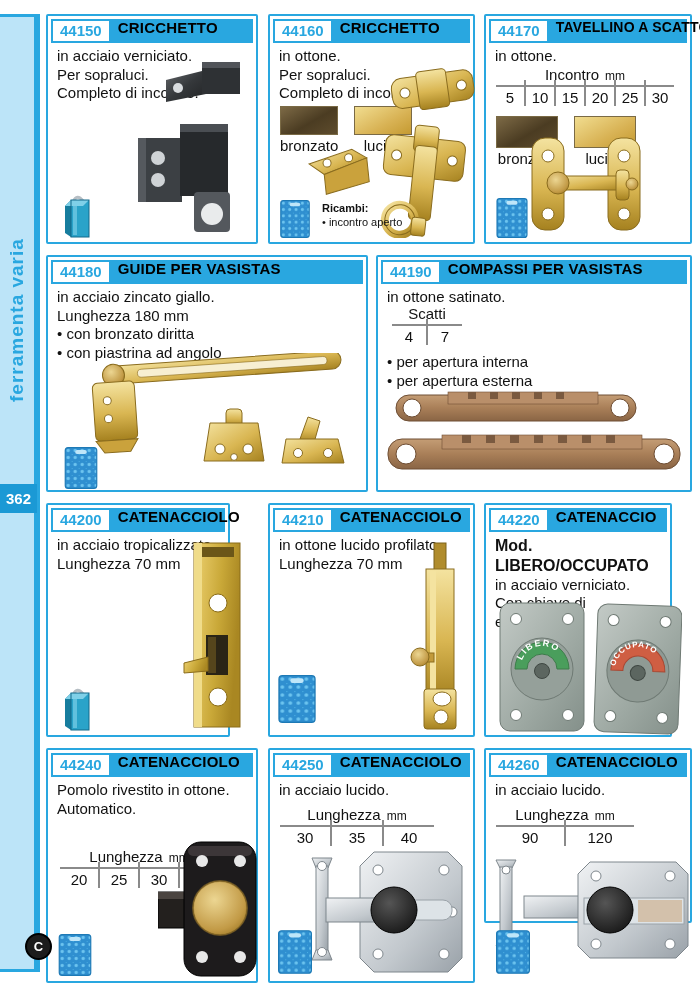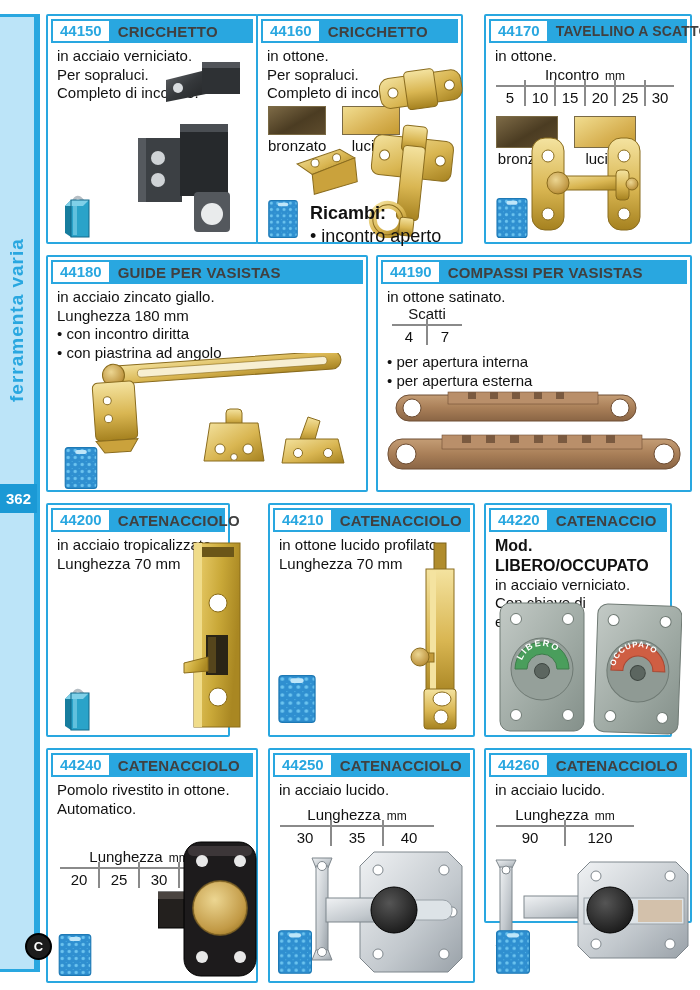--- a/index.html
+++ b/index.html
@@ -27,42 +27,42 @@
   .c-logo{
     position:absolute;left:25px;top:933px;width:23px;height:23px;border-radius:50%;
     background:#1c1c1c;border:2px solid #000;color:#fff;font-weight:bold;font-size:13px;
     display:flex;align-items:center;justify-content:center;z-index:3;
   }
   
   .cell{
     position:absolute;border:2px solid #29a7e0;border-radius:2px;
     background:#fff;box-sizing:border-box;
   }
-  .cell-header{display:flex;align-items:center;background:#29a7e0;height:24px;margin:3px;}
+  .cell-header{display:flex;align-items:flex-start;background:#29a7e0;height:24px;margin:3px;}
   .code-box{background:#fff;color:#29a7e0;font-weight:bold;font-size:15px;
     padding:0 7px;margin:2px 0 2px 2px;height:20px;line-height:20px;}
-  .cell-title{color:#404040;font-weight:bold;font-size:15px;margin-left:9px;white-space:nowrap;letter-spacing:.2px;}
+  .cell-title{color:#000000;font-weight:bold;font-size:15px;margin-left:9px;white-space:nowrap;letter-spacing:.2px;}
   .desc{position:absolute;left:9px;top:31px;right:4px;font-size:15px;line-height:1.24;}
   .desc .bold{font-weight:bold;font-size:16px;}
   
   .spec{position:absolute;font-size:15px;}
   .spec .head{display:flex;justify-content:center;align-items:baseline;gap:6px;padding-bottom:2px;}
   .spec .unit{font-size:12px;}
   .spec .vals{display:flex;border-top:2px solid #8a8a8a;}
   .spec .vals span{text-align:center;padding-top:2px;border-right:2px solid #8a8a8a;position:relative;}
   .spec .vals span::before{content:'';position:absolute;top:-7px;right:-2px;width:2px;height:5px;background:#8a8a8a;}
   .spec .vals span:last-child{border-right:none;}
   .spec .vals span:last-child::before{display:none;}
   
   .swatch-row{position:absolute;display:flex;gap:16px;}
   .swatch{text-align:center;font-size:15px;}
   .chip{width:56px;height:27px;margin:0 auto 2px;border:1px solid #7a6a45;}
   .chip.bronze{background:linear-gradient(150deg,#7d6a46 0%,#4b3c22 55%,#5e4c2d 100%);}
   .chip.gold{background:linear-gradient(150deg,#f1dd90 0%,#d8b254 60%,#c59a31 100%);}
-  .ricambi{position:absolute;font-size:18px;line-height:1.25;}
+  .ricambi{position:absolute;font-size:11px;line-height:1.25;}
   .ricambi b{font-weight:bold;}
   .pkg{position:absolute;}
   .photo{position:absolute;}
 </style>
 </head>
 <body>
 
 <svg width="0" height="0" style="position:absolute" aria-hidden="true">
   <defs>
     <linearGradient id="gBrass" x1="0" y1="0" x2="1" y2="1">
@@ -160,21 +160,21 @@
       <rect x="44" y="8" width="48" height="8" fill="#4a4e53"></rect>
       <rect x="58" y="76" width="36" height="40" rx="4" fill="#54585d"></rect>
       <circle cx="76" cy="98" r="11" fill="#e9ebec"></circle>
     </g>
   </svg>
   <svg class="pkg" style="left:12px;top:176px" width="36" height="46">
       <use href="#sym-bag"></use>
     </svg>
 </div>
 
-<div class="cell" style="left:256px;top:14px;width:207px;height:230px">
+<div class="cell" style="left:268px;top:14px;width:207px;height:230px">
   <div class="cell-header">
     <span class="code-box">44160</span>
     <span class="cell-title">CRICCHETTO</span>
   </div>
   <div class="desc">
     <div>in ottone.</div>
     <div>Per sopraluci.</div>
     <div>Completo di incontro chiuso.</div>
   </div>
   <div class="swatch-row" style="left:10px;top:90px">
@@ -270,21 +270,21 @@
 </div>
 
 <div class="cell" style="left:46px;top:255px;width:322px;height:237px">
   <div class="cell-header">
     <span class="code-box">44180</span>
     <span class="cell-title">GUIDE PER VASISTAS</span>
   </div>
   <div class="desc">
     <div>in acciaio zincato giallo.</div>
     <div>Lunghezza 180 mm</div>
-    <div>• con incontro diritta</div>
+    <div>• con bronzato diritta</div>
     <div>• con piastrina ad angolo</div>
   </div>
   <svg class="photo" style="left:14px;top:96px" width="296" height="126" viewBox="0 0 296 126">
     <g transform="rotate(-4 40 30)">
       <rect x="42" y="14" width="238" height="18" rx="9" fill="url(#gBrass)" stroke="#8a6c1e"></rect>
       <rect x="76" y="19" width="190" height="8" rx="4" fill="#f7efd2" stroke="#8a6c1e" stroke-width=".6"></rect>
       <circle cx="52" cy="23" r="11" fill="url(#gKnobBrass)" stroke="#8a6c1e"></circle>
       <rect x="30" y="30" width="42" height="58" rx="5" fill="url(#gBrassV)" stroke="#8a6c1e"></rect>
       <circle cx="44" cy="48" r="4" fill="#fff" stroke="#8a6c1e"></circle>
       <circle cx="44" cy="66" r="4" fill="#fff" stroke="#8a6c1e"></circle>

